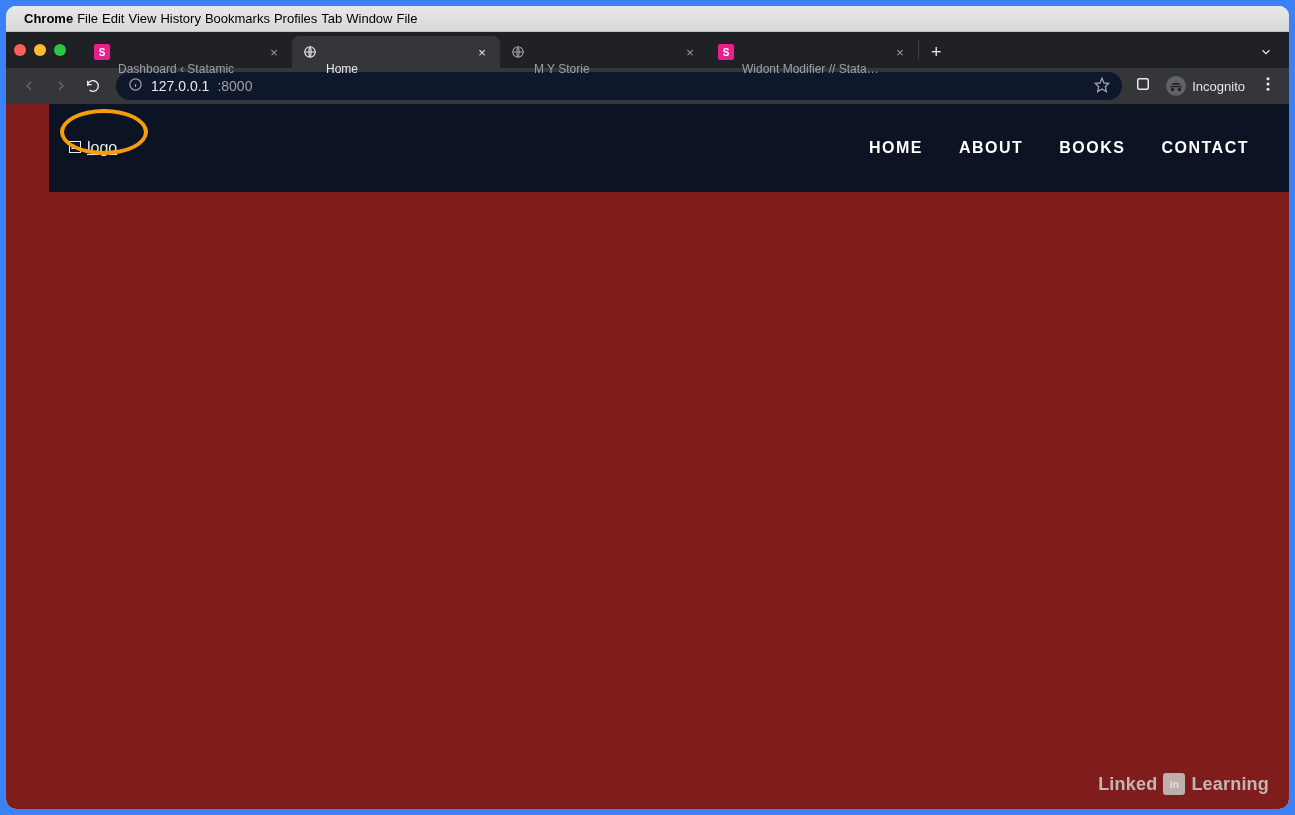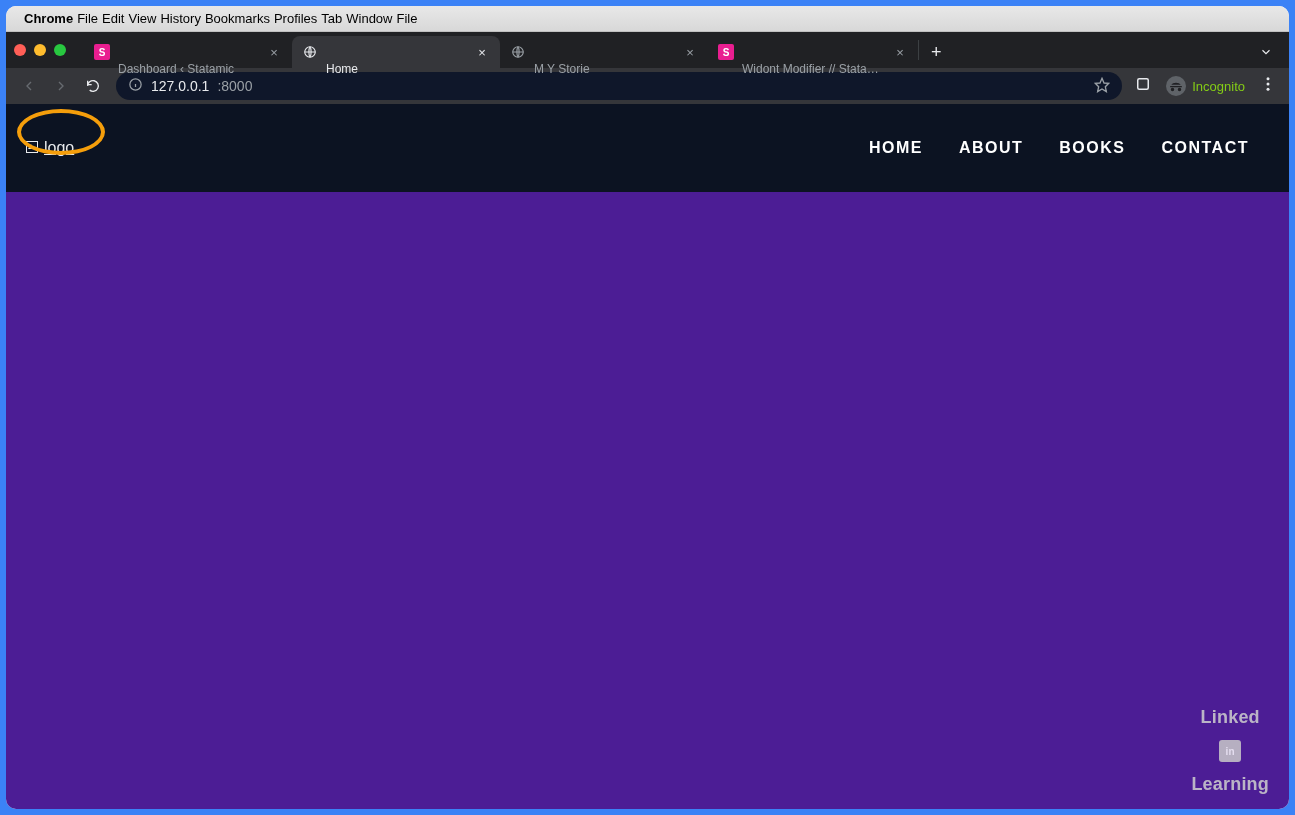--- a/index.html
+++ b/index.html
@@ -153,36 +153,37 @@
     .omnibox .info-icon svg { width: 15px; height: 15px; }
     .omnibox .url-dim { color: #9aa0a6; }
     .omnibox .star { margin-left: auto; color: #9aa0a6; }
     .omnibox .star svg { width: 16px; height: 16px; }
 
     .right-icons { display: flex; align-items: center; gap: 10px; padding: 0 4px; }
     .right-icons .ext-icon svg,
     .right-icons .menu-icon svg { width: 18px; height: 18px; }
     .incognito-badge {
       display: flex; align-items: center; gap: 6px;
-      color: #84cc16; font-size: 13px;
+      color: #e5e5e5; font-size: 13px;
       padding: 2px 4px;
     }
     .incognito-badge .icon {
       width: 20px; height: 20px; border-radius: 50%;
       background: #5f6368;
       display: flex; align-items: center; justify-content: center;
     }
     .incognito-badge .icon svg { width: 14px; height: 14px; fill: #202124; }
 
     
     .page-viewport {
       position: relative;
       height: calc(100% - 26px - 36px - 36px);
-      background: #4c1d95;
+      background: #7f1d1d;
       overflow: hidden;
+      padding-left: 43px;
     }
 
     .site-header {
       background: #0c1322;
       height: 88px;
       display: flex;
       align-items: center;
       justify-content: space-between;
       padding: 0 40px 0 20px;
       position: relative;
@@ -237,27 +238,26 @@
       letter-spacing: 1.5px;
       text-decoration: none;
     }
 
     .watermark {
       position: absolute;
       right: 20px;
       bottom: 14px;
       display: flex;
       align-items: center;
-      gap: 12px;
+      gap: 6px;
       color: #cfcfcf;
       font-size: 18px;
       font-weight: 600;
       opacity: 0.85;
       letter-spacing: 0.2px;
-      flex-direction: column;
     }
     .watermark .li-box {
       background: #c9c9c9;
       color: #fff;
       border-radius: 3px;
       width: 22px; height: 22px;
       display: flex; align-items: center; justify-content: center;
       font-size: 10px; font-weight: 700;
     }
   </style>

